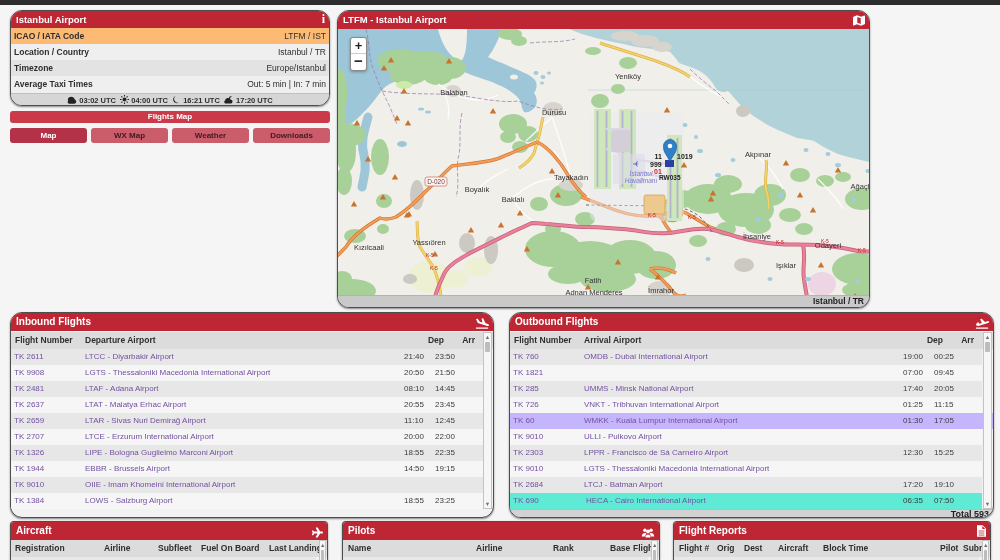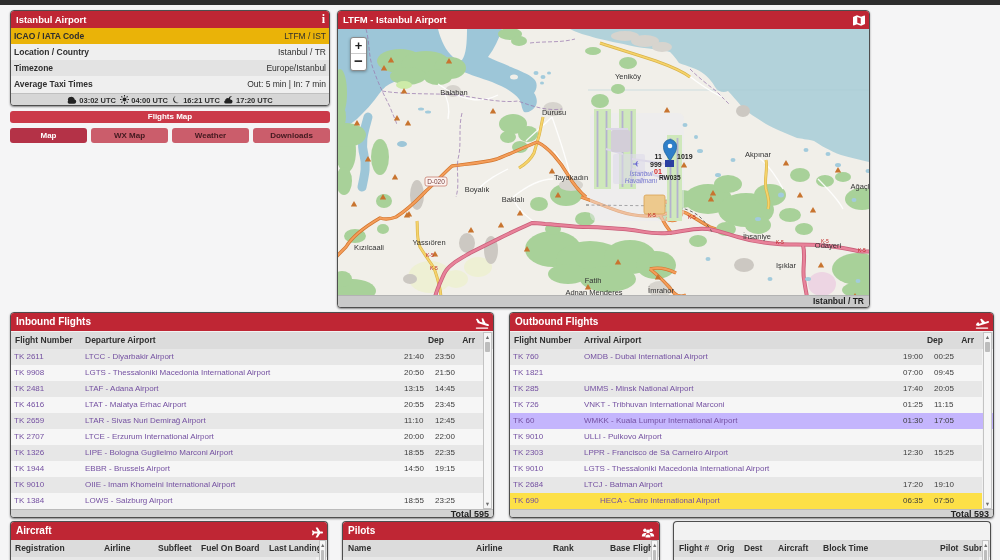--- a/index.html
+++ b/index.html
@@ -1,18 +1,18 @@
 <!DOCTYPE html>
 <html><head>
 <meta charset="utf-8">
 <style>
 *{margin:0;padding:0;box-sizing:border-box;}
 html,body{width:1000px;height:560px;overflow:hidden;background:#f5f5f6;font-family:"Liberation Sans",sans-serif;}
 #topbar{position:absolute;left:0;top:0;width:1000px;height:5px;background:#2d2d2d;}
-.panel{position:absolute;border:1px solid #4e4e4e;border-radius:4px;box-shadow:0 1px 2px rgba(0,0,0,.45);background:#f2f2f2;overflow:hidden;}
+.panel{position:absolute;border:1px solid #4e4e4e;border-radius:12px;box-shadow:0 1px 2px rgba(0,0,0,.45);background:#f2f2f2;overflow:hidden;}
 .phdr{position:absolute;left:0;top:0;right:0;height:18px;background:#bf2634;color:#fff;font-weight:700;font-size:10px;line-height:18px;padding-left:5px;}
 .phdr .ic{position:absolute;right:4px;top:2px;}
 .rowlbl{font-weight:700;color:#2e2e2e;}
 .infrow{position:absolute;left:0;right:0;font-size:8.5px;color:#2e2e2e;line-height:16px;padding:0 3px;}
 .infrow .v{float:right;}
 .btn{position:absolute;border-radius:3px;color:#fff;font-weight:700;font-size:8px;text-align:center;}
 .colhdr{position:absolute;left:0;right:0;background:#dcdcdc;font-size:8.5px;font-weight:700;color:#2e2e2e;}
 .trow{position:absolute;left:0;font-size:8px;line-height:16px;height:16px;white-space:nowrap;}
 .trow a{color:#7450a1;text-decoration:none;}
 .tm{position:absolute;top:0;color:#3c3c3c;text-align:left;width:40px;}
@@ -23,21 +23,21 @@
 .mini-colhdr span{position:absolute;top:0;font-size:8.5px;font-weight:700;color:#2e2e2e;line-height:17px;white-space:nowrap;}
 </style>
 </head>
 <body>
 <div id="topbar"></div>
 
 <div class="panel" style="left:10px;top:10px;width:320px;height:96px;">
   <div class="phdr" style="height:17px;line-height:17px;font-size:9.5px;">Istanbul Airport
     <span class="ic" style="top:0;font-family:'Liberation Serif',serif;font-weight:700;font-size:12px;">i</span>
   </div>
-  <div class="infrow" style="top:17px;height:16px;background:#eab308;"><span class="rowlbl">ICAO / IATA Code</span><span class="v">LTFM / IST</span></div>
+  <div class="infrow" style="top:17px;height:16px;background:#fdba74;"><span class="rowlbl">ICAO / IATA Code</span><span class="v">LTFM / IST</span></div>
   <div class="infrow" style="top:33px;height:16px;background:#efefef;"><span class="rowlbl">Location / Country</span><span class="v">Istanbul / TR</span></div>
   <div class="infrow" style="top:49px;height:16px;background:#e3e3e3;"><span class="rowlbl">Timezone</span><span class="v">Europe/Istanbul</span></div>
   <div class="infrow" style="top:65px;height:17px;line-height:17px;background:#efefef;"><span class="rowlbl">Average Taxi Times</span><span class="v">Out: 5 min | In: 7 min</span></div>
   <div class="infrow" style="top:82px;height:14px;line-height:13px;background:#d6d6d6;border-top:1px solid #c0c0c0;text-align:center;font-size:7.5px;font-weight:700;" id="suntimes">
     <svg width="10" height="8" viewBox="0 0 12 9" style="vertical-align:-1px">
         <path d="M4 1a3 3 0 0 0-2.6 4.4A2.2 2.2 0 0 0 2.4 9h6.2a2.6 2.6 0 0 0 .6-5.1A3.6 3.6 0 0 0 4 1z" fill="#222"></path>
       </svg> 03:02 UTC&nbsp;
     <svg width="9" height="9" viewBox="0 0 12 12" style="vertical-align:-1px">
         <circle cx="6" cy="6" r="2.6" fill="#222"></circle>
         <g stroke="#222" stroke-width="1.4">
@@ -408,25 +408,25 @@
       </div>
       <div class="trow" style="top:52px;width:472px;background:#f6f6f6;">
         <a style="position:absolute;left:3px;">TK 9908</a>
         <a style="position:absolute;left:74px;">LGTS - Thessaloniki Macedonia International Airport</a>
         <span class="tm" style="left:393px;">20:50</span>
         <span class="tm" style="left:424px;">21:50</span>
       </div>
       <div class="trow" style="top:68px;width:472px;background:#e7e7e7;padding-left:43px;">
         <a style="position:absolute;left:3px;">TK 2481</a>
         <a style="position:absolute;left:74px;">LTAF - Adana Airport</a>
-        <span class="tm" style="left:393px;">13:15</span>
+        <span class="tm" style="left:393px;">08:10</span>
         <span class="tm" style="left:424px;">14:45</span>
       </div>
       <div class="trow" style="top:84px;width:472px;background:#f6f6f6;">
-        <a style="position:absolute;left:3px;">TK 4616</a>
+        <a style="position:absolute;left:3px;">TK 2637</a>
         <a style="position:absolute;left:74px;">LTAT - Malatya Erhac Airport</a>
         <span class="tm" style="left:393px;">20:55</span>
         <span class="tm" style="left:424px;">23:45</span>
       </div>
       <div class="trow" style="top:100px;width:472px;background:#e7e7e7;">
         <a style="position:absolute;left:3px;">TK 2659</a>
         <a style="position:absolute;left:74px;">LTAR - Sivas Nuri Demirağ Airport</a>
         <span class="tm" style="left:393px;">11:10</span>
         <span class="tm" style="left:424px;">12:45</span>
       </div>
@@ -459,21 +459,20 @@
         <a style="position:absolute;left:74px;">LOWS - Salzburg Airport</a>
         <span class="tm" style="left:393px;">18:55</span>
         <span class="tm" style="left:424px;">23:25</span>
       </div>
     </div>
   <div class="sbar" style="top:19px;right:1px;height:177px;">
     <div class="sarr" style="top:0;">▲</div>
     <div class="sarr" style="bottom:0;">▼</div>
     <div class="sthumb" style="top:9px;height:10px;"></div>
   </div>
-  <div class="tfoot" style="top:196px;height:10px;line-height:9px;padding-right:4px;">Total 595</div>
 </div>
 
 <div class="panel" style="left:509px;top:312px;width:485px;height:206px;">
   <div class="phdr">Outbound Flights
     <span class="ic" style="top:4px;"><svg width="14" height="11" viewBox="0 0 18 14">
           <path d="M1.0,9.4 L2.6,6.0 L4.6,5.4 L5.3,7.4 L8.8,6.3 L6.6,1.5 L8.6,0.9 L12.9,5.0 L16.0,4.0 C17.0,3.7 17.9,4.0 18.1,4.8 C18.3,5.5 17.6,6.2 16.7,6.5 L4.3,10.3 L1.0,9.4 Z" fill="#fff"></path>
           <rect x="1" y="12" width="16" height="1.7" rx="0.8" fill="#fff"></rect>
         </svg></span>
   </div>
   <div class="colhdr" style="top:19px;height:17px;line-height:17px;">
@@ -495,21 +494,21 @@
         <span class="tm" style="left:424px;">09:45</span>
       </div>
       <div class="trow" style="top:68px;width:472px;background:#e7e7e7;">
         <a style="position:absolute;left:3px;">TK 285</a>
         <a style="position:absolute;left:74px;">UMMS - Minsk National Airport</a>
         <span class="tm" style="left:393px;">17:40</span>
         <span class="tm" style="left:424px;">20:05</span>
       </div>
       <div class="trow" style="top:84px;width:472px;background:#f6f6f6;">
         <a style="position:absolute;left:3px;">TK 726</a>
-        <a style="position:absolute;left:74px;">VNKT - Tribhuvan International Marconi</a>
+        <a style="position:absolute;left:74px;">VNKT - Tribhuvan International Airport</a>
         <span class="tm" style="left:393px;">01:25</span>
         <span class="tm" style="left:424px;">11:15</span>
       </div>
       <div class="trow" style="top:100px;width:551px;background:#c4b5fd;">
         <a style="position:absolute;left:3px;">TK 60</a>
         <a style="position:absolute;left:74px;">WMKK - Kuala Lumpur International Airport</a>
         <span class="tm" style="left:393px;">01:30</span>
         <span class="tm" style="left:424px;">17:05</span>
       </div>
       <div class="trow" style="top:116px;width:472px;background:#f6f6f6;">
@@ -529,23 +528,23 @@
         <a style="position:absolute;left:74px;">LGTS - Thessaloniki Macedonia International Airport</a>
         <span class="tm" style="left:393px;"></span>
         <span class="tm" style="left:424px;"></span>
       </div>
       <div class="trow" style="top:164px;width:472px;background:#e7e7e7;">
         <a style="position:absolute;left:3px;">TK 2684</a>
         <a style="position:absolute;left:74px;">LTCJ - Batman Airport</a>
         <span class="tm" style="left:393px;">17:20</span>
         <span class="tm" style="left:424px;">19:10</span>
       </div>
-      <div class="trow" style="top:180px;width:472px;background:#fde047;">
+      <div class="trow" style="top:180px;width:472px;background:#5eead4;">
         <a style="position:absolute;left:3px;">TK 690</a>
-        <a style="position:absolute;left:90px;">HECA - Cairo International Airport</a>
+        <a style="position:absolute;left:76px;">HECA - Cairo International Airport</a>
         <span class="tm" style="left:393px;">06:35</span>
         <span class="tm" style="left:424px;">07:50</span>
       </div>
     </div>
   <div class="sbar" style="top:19px;right:1px;height:177px;">
     <div class="sarr" style="top:0;">▲</div>
     <div class="sarr" style="bottom:0;">▼</div>
     <div class="sthumb" style="top:9px;height:10px;"></div>
   </div>
   <div class="tfoot" style="top:196px;height:10px;line-height:9px;padding-right:4px;">Total 593</div>
@@ -588,20 +587,30 @@
     <span style="left:290px;">Flight</span>
   </div>
   <div class="sbar" style="top:18px;right:1px;height:21px;width:7px;">
     <div class="sarr" style="top:0;">▲</div>
     <div class="sthumb" style="top:9px;height:12px;"></div>
   </div>
   <div style="position:absolute;left:0;top:35px;right:11px;height:4px;background:#e8e8e8;"></div>
 </div>
 
 <div class="panel" style="left:673px;top:521px;width:318px;height:39px;border-bottom:none;border-radius:4px 4px 0 0;">
+  <div class="phdr">Flight Reports
+    <span class="ic" style="top:3px;"><svg width="9" height="12" viewBox="0 0 11 14">
+          <path d="M0 0h7l4 4v10H0V0zm6.5.8V4.5H10.2L6.5.8z" fill="#fff"></path>
+          <g stroke="#c22b3a" stroke-width="1">
+            <line x1="2" y1="7" x2="9" y2="7"></line>
+            <line x1="2" y1="9.5" x2="9" y2="9.5"></line>
+            <line x1="2" y1="12" x2="9" y2="12"></line>
+          </g>
+        </svg></span>
+  </div>
   <div class="colhdr mini-colhdr" style="top:18px;height:17px;">
     <span style="left:5px;">Flight #</span>
     <span style="left:43px;">Orig</span>
     <span style="left:70px;">Dest</span>
     <span style="left:104px;">Aircraft</span>
     <span style="left:149px;">Block Time</span>
     <span style="left:266px;">Pilot</span>
     <span style="left:289px;">Subm</span>
   </div>
   <div class="sbar" style="top:18px;right:1px;height:21px;width:7px;">

